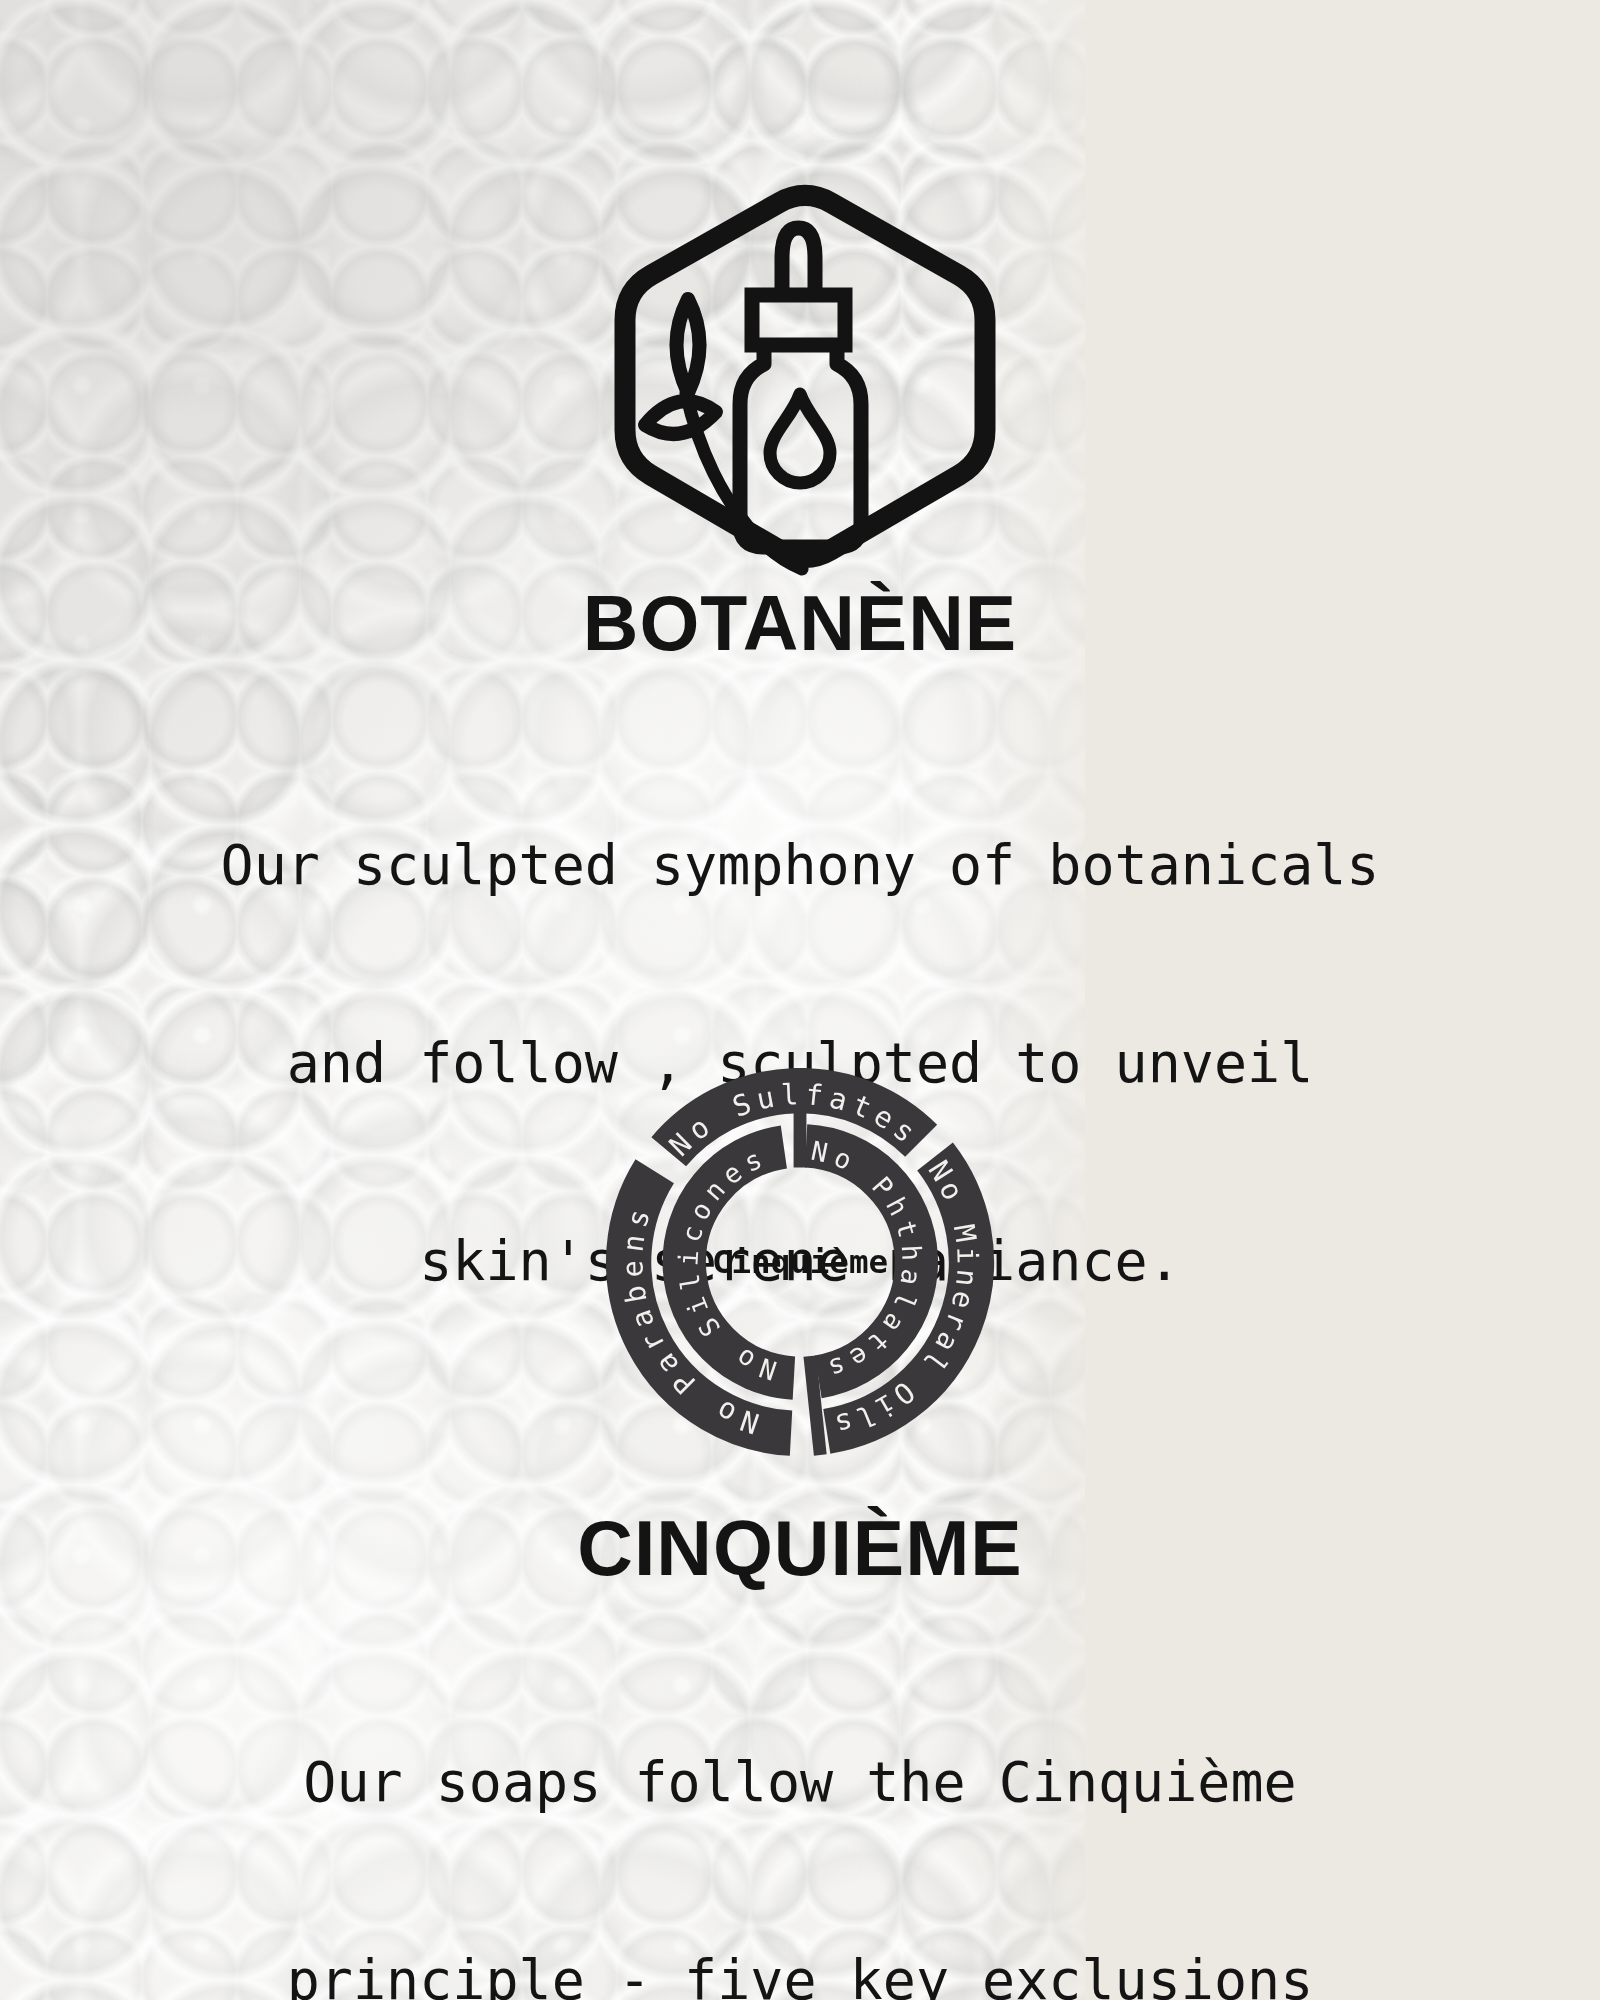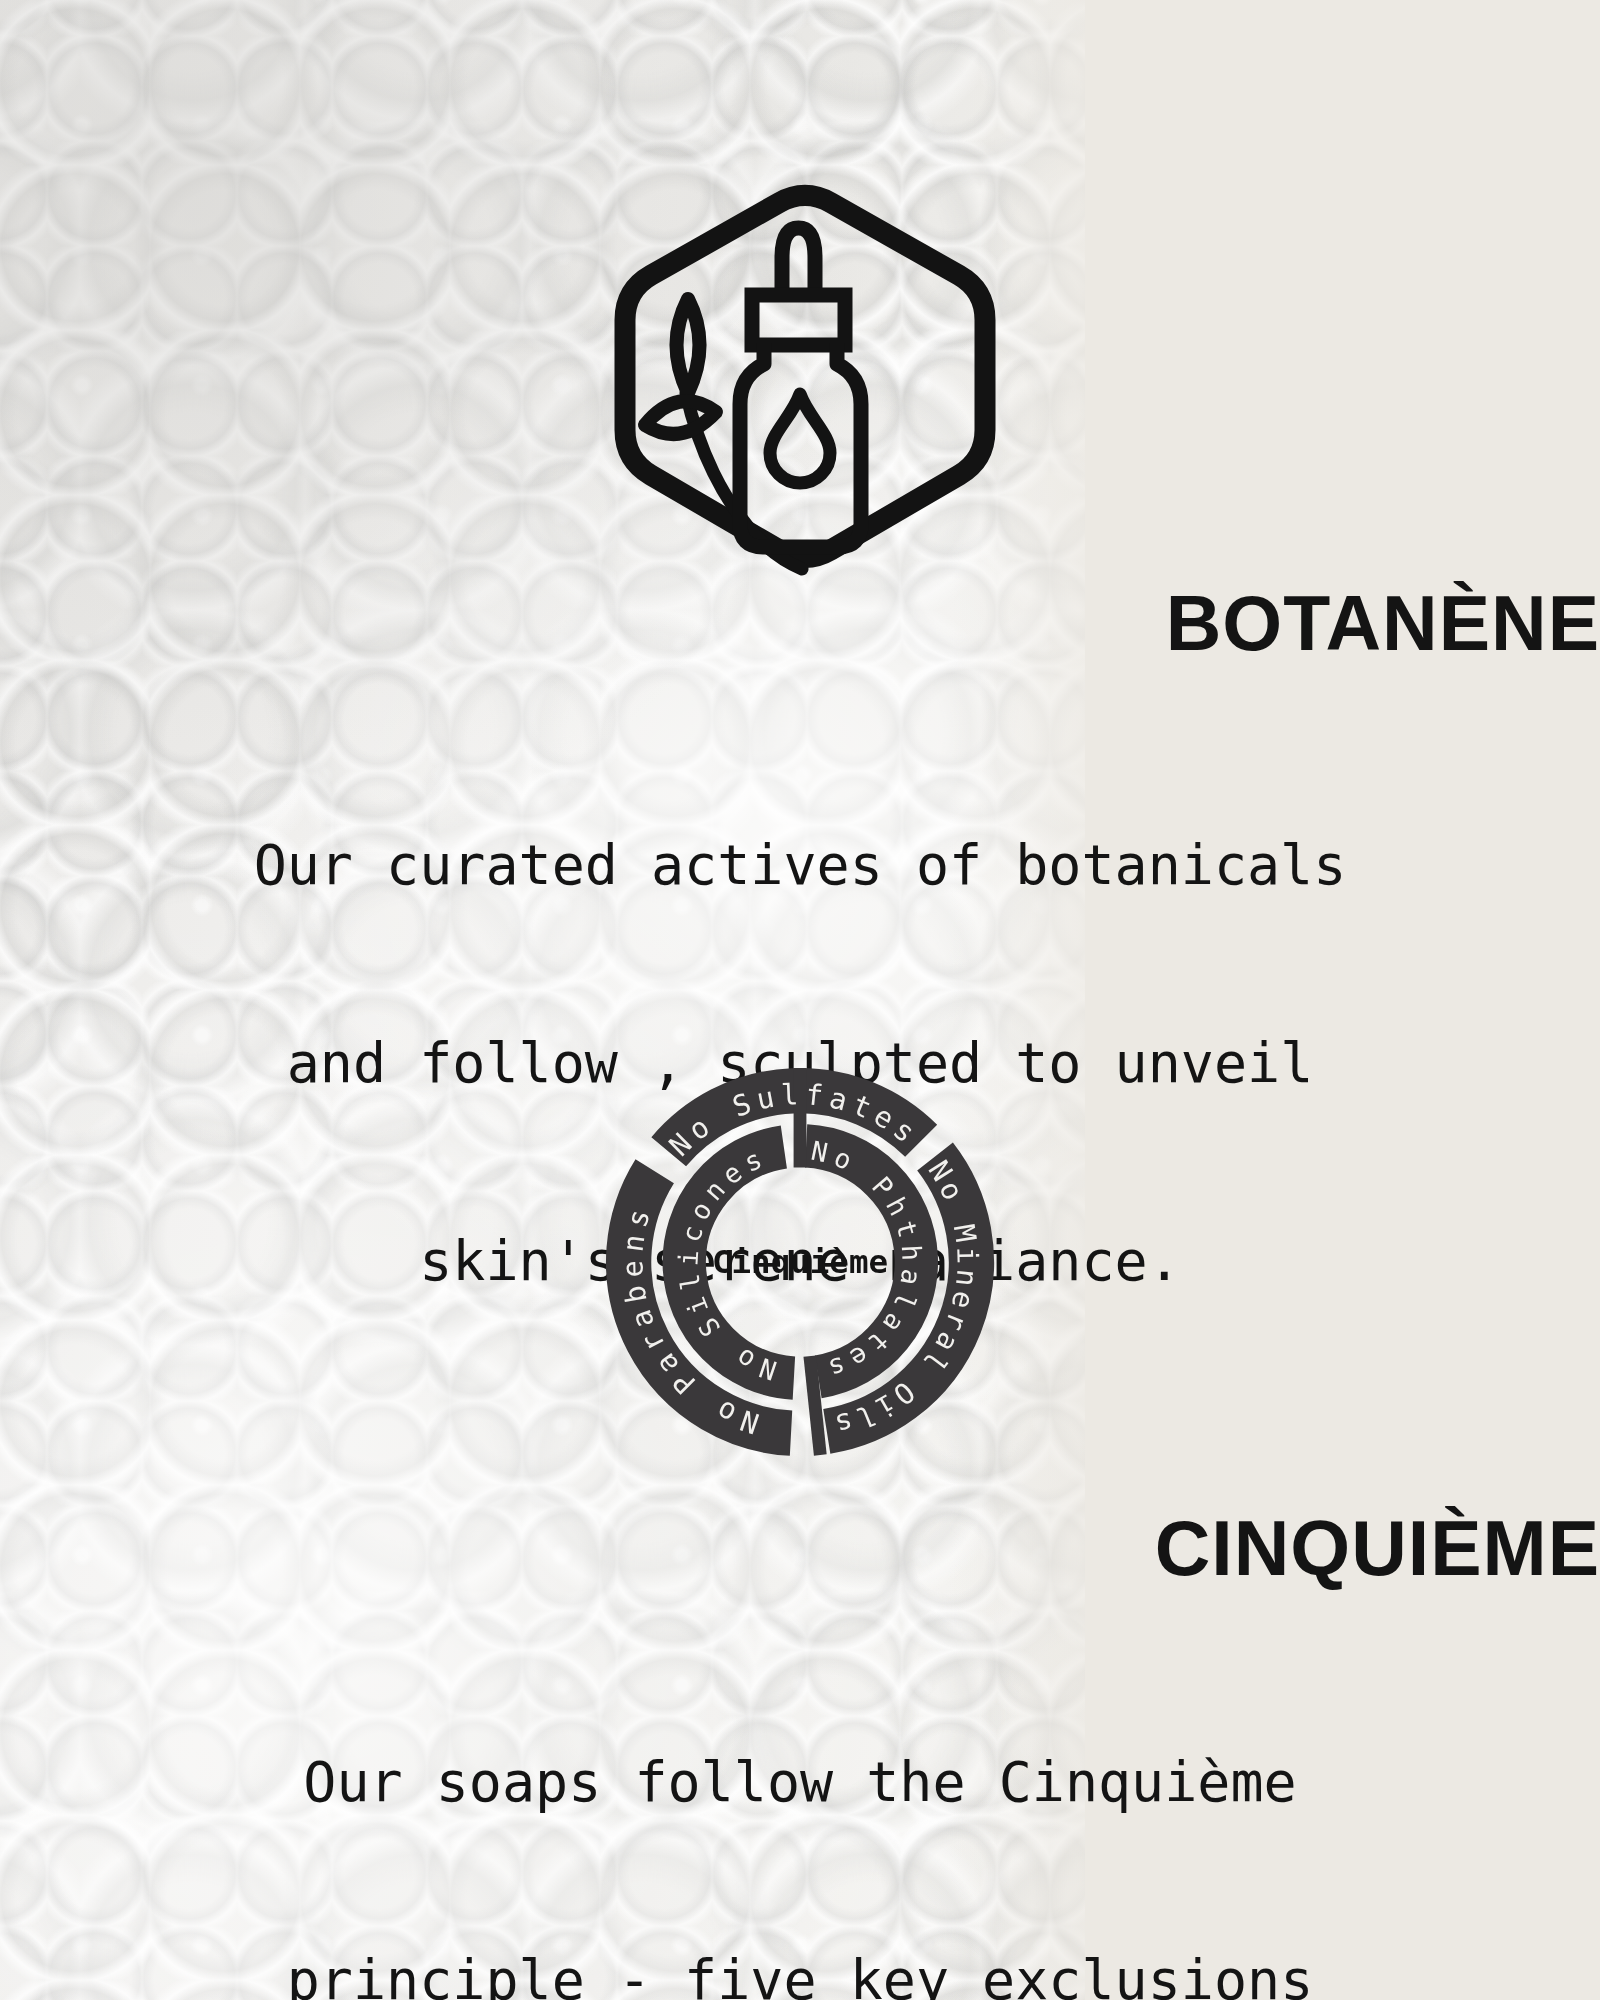--- a/index.html
+++ b/index.html
@@ -25,21 +25,21 @@
     background-position:0 0,0 0,0 0,0 0,47px 36px,80px 120px,22px 60px,0 0;
   }
   .texture-fade{
     position:absolute;left:950px;top:0;width:240px;height:2000px;
     background:linear-gradient(to right, rgba(236,233,227,0), #ECE9E3 78%);
   }
   
   .icon-wrap{position:absolute;left:612px;top:172px;width:386px;height:410px;}
   .badge-wrap{position:absolute;left:603px;top:1065px;width:394px;height:394px;}
   .heading{
-    position:absolute;left:0;width:1600px;text-align:right;
+    position:absolute;left:0;width:1600px;text-align:center;
     font-weight:600;font-size:77px;line-height:1;letter-spacing:1px;color:#141414;
   }
   .h-botanene{top:585px;}
   .h-cinquieme{top:1510px;}
   .para{
     position:absolute;left:0;width:1600px;text-align:center;
     font-family:"DejaVu Sans Mono","Liberation Mono",monospace;
     font-size:55px;line-height:66px;color:#141414;white-space:pre;
   }
   .p-botanene{top:700px;}
@@ -66,21 +66,21 @@
       <path d="M170 123 L170 86 Q170 56 186.5 56 Q203 56 203 86 L203 123" stroke="#131313" stroke-width="15"></path>
       <rect x="140" y="123" width="93" height="50" stroke="#131313" stroke-width="15"></rect>
       <path d="M152 171 L152 192 Q128 204 128 232 L128 352 Q128 375 151 375 L226 375 Q249 375 249 352 L249 232 Q249 204 225 192 L225 171" stroke="#131313" stroke-width="15" stroke-linejoin="round"></path>
       <path d="M188 222 C 180 245 158 262 158 281 A 30 30 0 0 0 218 281 C 218 262 196 245 188 222 Z" stroke="#131313" stroke-width="13" stroke-linejoin="round"></path>
     </svg>
   </div>
 
   <div class="heading h-botanene">BOTANÈNE</div>
 
   <div class="para p-botanene">
-    <div>Our curated actives of botanicals</div>
+    <div>Our sculpted symphony of botanicals</div>
     <div>and follow , sculpted to unveil</div>
     <div>skin's serene radiance.</div>
   </div>
 
   <div class="badge-wrap">
     <svg width="394" height="394" viewBox="0 0 400 400" fill="none">
       <defs>
         <path id="tp-sulfates" d="M77.4 97.2 A160 160 0 0 1 313.1 86.9"></path>
         <path id="tp-mineral" d="M326.1 101.5 A160 160 0 0 1 225.0 358.0"></path>
         <path id="tp-parabens" d="M191.6 359.8 A160 160 0 0 1 64.3 115.2"></path>

